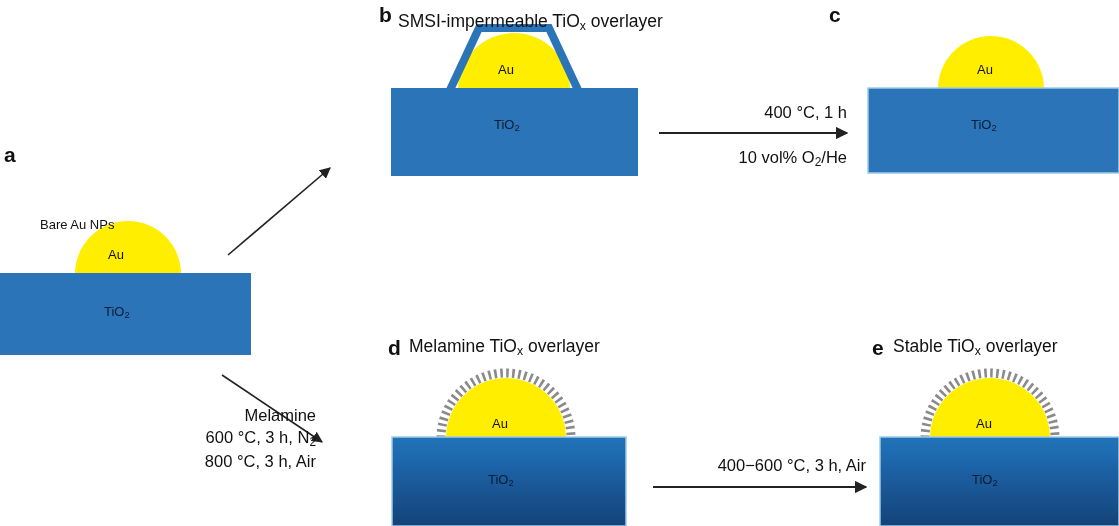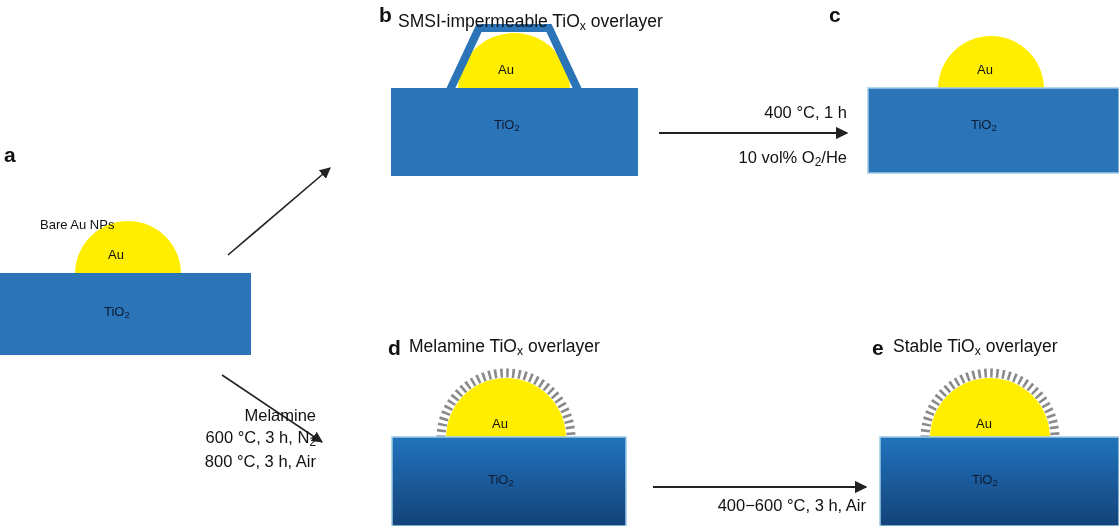--- a/index.html
+++ b/index.html
@@ -188,15 +188,15 @@
   <div class="arrow-label center" style="left:148px; top:405px; width:168px;">
     <div>Melamine</div>
     <div><span>600 °C, 3 h, N</span><sub>2</sub><span></span></div>
     <div>800 °C, 3 h, Air</div>
   </div>
 
   <div class="arrow-label center" style="left:661px; top:102px; width:186px;">400 °C, 1 h</div>
 
   <div class="arrow-label center" style="left:661px; top:147px; width:186px;"><span>10 vol% O</span><sub>2</sub><span>/He</span></div>
 
-  <div class="arrow-label center" style="left:653px; top:455px; width:213px;margin-top:40px;">400−600 °C, 3 h, Air</div>
+  <div class="arrow-label center" style="left:653px; top:455px; width:213px;">400−600 °C, 3 h, Air</div>
 
 </div>
 
 </body></html>

